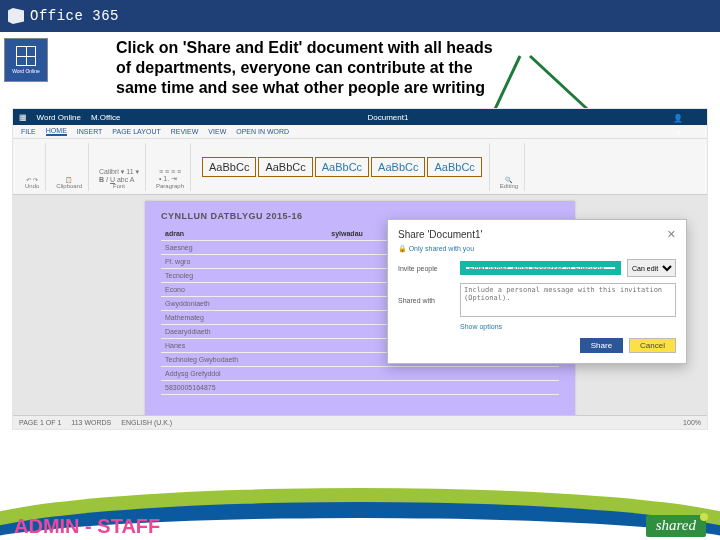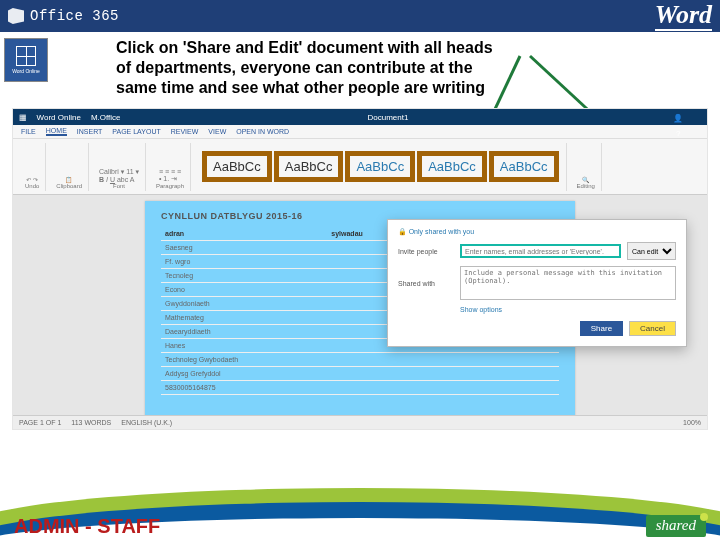--- a/index.html
+++ b/index.html
@@ -27,67 +27,66 @@
   .shot { position: relative; margin: 2px 12px 0 12px; height: 322px; background: #fff; border: 1px solid #e5e5e5; font-size: 8px; color: #555; overflow: hidden; }
   .shot-top { height: 16px; background: #0c3a66; display: flex; align-items: center; color: #fff; padding: 0 6px; gap: 10px; }
   .shot-top .grow { flex: 1; }
   .shot-top span { font-size: 8px; }
   .share-btn-bar { display: flex; align-items: center; gap: 6px; flex-direction: column; }
   .share-btn-bar .btn { background: #3a5f8a; padding: 1px 6px; font-size: 8px; }
 
   .ribbon-tabs { height: 14px; background: #f6f6f6; display: flex; align-items: center; gap: 10px; padding: 0 8px; color: #2b579a; font-size: 7px; border-bottom: 1px solid #ddd; text-transform: uppercase; }
   .ribbon { height: 56px; background: #f6f6f6; border-bottom: 1px solid #ccc; display: flex; align-items: center; padding: 4px 6px; gap: 4px; }
   .ribbon .grp { border-right: 1px solid #ddd; padding: 2px 6px; height: 48px; display: flex; flex-direction: column; justify-content: flex-end; align-items: center; font-size: 6px; color: #777; }
-  .ribbon .style-tile { display: inline-block; border: 5px solid #a16207; padding: 3px 6px; margin: 1px; font-size: 13px; color: #333; }
+  .ribbon .style-tile { display: inline-block; border: 1px solid #a16207; padding: 3px 6px; margin: 1px; font-size: 11px; color: #333; }
   .ribbon .style-tile.accent { color: #2a7ab0; }
 
   .doc-wrap { position: absolute; top: 86px; left: 0; right: 0; bottom: 14px; background: #e6e6e6; overflow: hidden; }
-  .page { width: 430px; margin: 6px auto 0 auto; background: #7dd3fc; min-height: 260px; padding: 10px 16px 40px 16px; box-shadow: 0 0 2px rgba(0,0,0,.2); }
+  .page { width: 430px; margin: 6px auto 0 auto; background: #c4b5fd; min-height: 260px; padding: 10px 16px 40px 16px; box-shadow: 0 0 2px rgba(0,0,0,.2); }
   .page h4 { font-size: 9px; letter-spacing: .5px; margin-bottom: 6px; }
   .tbl { width: 100%; font-size: 7px; border-collapse: collapse; }
   .tbl td { padding: 3px 4px; border-bottom: 1px solid #eee; color: #666; }
   .tbl .hdr td { font-weight: 700; color: #333; }
 
   
   .dlg { position: absolute; right: 20px; top: 110px; width: 300px; background: #fff; border: 1px solid #bbb; box-shadow: 0 4px 12px rgba(0,0,0,.25); padding: 8px 10px 10px 10px; font-size: 8px; color: #444; }
   .dlg-h { display: flex; justify-content: space-between; align-items: center; font-size: 10px; color: #333; margin-bottom: 4px; }
   .dlg-h .x { color: #888; cursor: pointer; font-size: 11px; }
   .dlg .sub { font-size: 7px; color: #2a7ab0; margin-bottom: 6px; }
   .dlg-row { display: flex; gap: 6px; margin: 6px 0; align-items: center; }
   .dlg label { width: 56px; font-size: 7px; color: #555; }
-  .dlg input[type=text] { flex: 1; border: 2px solid #14b8a6; height: 14px; font-size: 7px; padding: 0 3px; }
+  .dlg input[type=text] { flex: 1; border: 6px solid #14b8a6; height: 14px; font-size: 7px; padding: 0 3px; }
   .dlg textarea { flex: 1; border: 1px solid #bbb; height: 34px; font-size: 7px; padding: 2px 3px; resize: none; }
   .dlg select { border: 1px solid #bbb; height: 18px; font-size: 7px; }
   .dlg-foot { display: flex; justify-content: flex-end; gap: 6px; margin-top: 8px; }
   .dlg-foot .b { padding: 2px 10px; font-size: 8px; border: 1px solid #bbb; background: #fde047; }
   .dlg-foot .b.primary { background: #2b579a; color: #fff; border-color: #2b579a; }
 
   .shot-status { position: absolute; bottom: 0; left: 0; right: 0; height: 14px; background: #eee; border-top: 1px solid #ccc; font-size: 7px; color: #666; display: flex; align-items: center; padding: 0 6px; gap: 10px; }
 
   
   .footer { position: absolute; bottom: 0; left: 0; width: 720px; height: 62px; }
   .wave { position: absolute; inset: 0; }
   .wave .g { position: absolute; left: -5%; right: -5%; height: 40px; border-radius: 50% 50% 0 0 / 100% 100% 0 0; }
   .wave .g1 { top: 10px; background: #9cc43a; }
   .wave .g2 { top: 24px; background: #0b5aa0; }
   .wave .g3 { top: 40px; background: #ffffff; height: 30px; }
   .footer-bar { position: absolute; bottom: 0; left: 0; right: 0; height: 28px; display: flex; align-items: center; justify-content: space-between; padding: 0 14px; }
-  .footer-title { font-weight: 700; font-size: 20px; color: #b91c1c; }
+  .footer-title { font-weight: 700; font-size: 20px; color: #ec4899; }
   .cynnal { background: #2f8f3f; color: #fff; font-family: Georgia, serif; font-style: italic; font-size: 15px; padding: 2px 10px 3px 10px; border-radius: 2px; position: relative; }
   .cynnal::after { content: ""; position: absolute; right: -2px; top: -2px; width: 8px; height: 8px; background: #cde24a; border-radius: 50%; }
 </style>
 </head>
 <body>
 
 <div class="top-bar">
   <div class="o365-logo">
     <span class="o365-glyph"></span>
     <span class="o365-text">Office 365</span>
   </div>
-  <div class="top-title">Word</div>
 </div>
 
 <div class="instr-row">
   <div class="word-tile">
     <div class="w-sq">
         <span></span>
         <span></span>
         <span></span>
         <span></span>
       </div>
@@ -237,20 +236,24 @@
               <td></td>
               <td></td>
               <td></td>
             </tr>
       </tbody>
         </table>
     </div>
   </div>
 
   <div class="dlg">
+    <div class="dlg-h">
+      <span>Share 'Document1'</span>
+      <span class="x">✕</span>
+    </div>
     <div class="sub">🔒 <span>Only shared with you</span></div>
     <div class="dlg-row">
       <label>Invite people</label>
       <input type="text" placeholder="Enter names, email addresses or 'Everyone'." style="">
       <select><option>Can edit</option></select>
     </div>
     <div class="dlg-row">
       <label>Shared with</label>
       <textarea placeholder="Include a personal message with this invitation (Optional)." style=""></textarea>
     </div>

